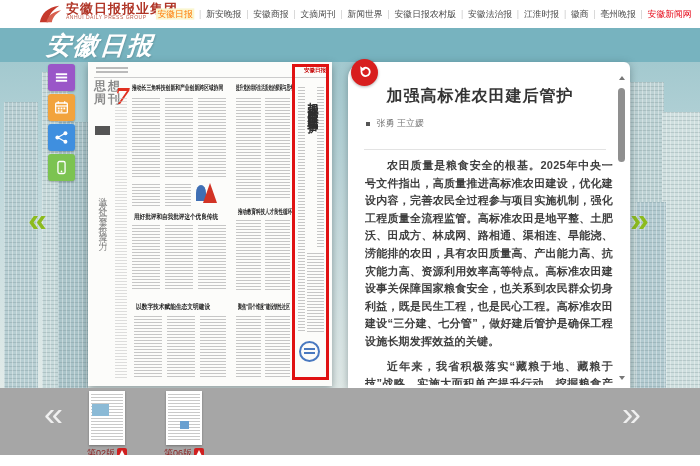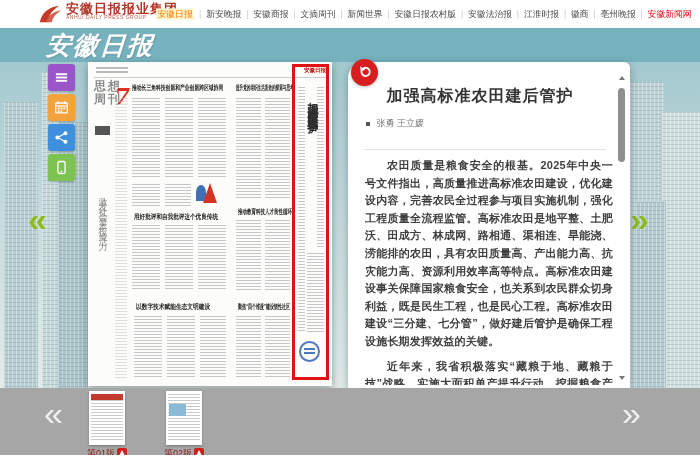--- a/index.html
+++ b/index.html
@@ -275,31 +275,31 @@
       <div class="up"></div>
       <div class="thumb"></div>
       <div class="dn"></div>
     </div>
   </div>
 
   <div id="strip">
     <div class="warrow" style="left:44px;">«</div>
     <div id="thumbs">
       <div class="tb">
-        <div class="mini v1"></div>
-        <div class="tlabel">
-            <span>第01版</span>
-            <span class="pdf"></span>
-          </div>
-      </div>
-      <div class="tb">
         <div class="mini v2"></div>
         <div class="tlabel">
             <span>第02版</span>
             <span class="pdf"></span>
           </div>
       </div>
+      <div class="tb">
+        <div class="mini v6"></div>
+        <div class="tlabel">
+            <span>第06版</span>
+            <span class="pdf"></span>
+          </div>
+      </div>
     </div>
     <div class="warrow" style="left:622px;">»</div>
   </div>
 
   <div id="bottomgap"></div>
 </div>
 
 </body></html>

